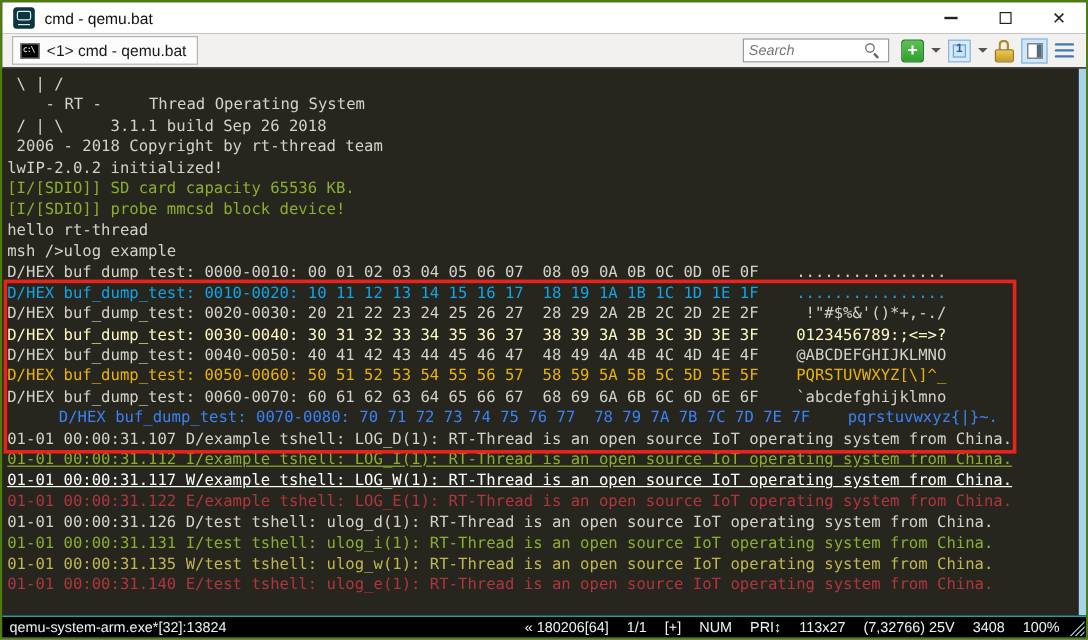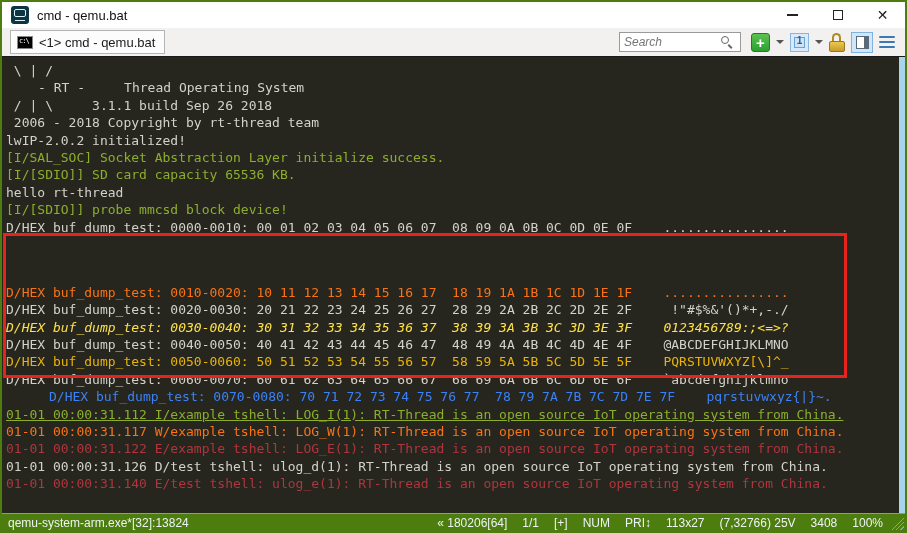--- a/index.html
+++ b/index.html
@@ -90,21 +90,21 @@
     font-size:13px; line-height:17.4px;
   }
   .cline { white-space:pre; height:17.4px; }
   .annotation-box {
     position:absolute; left:1px; top:176px; width:844px; height:145px;
     border:3px solid #e8231c; pointer-events:none;
   }
   .scrollbar { position:absolute; right:0; top:0; bottom:0; width:6px; background:#a7d6eb; }
   
   .statusbar {
-    height:18px; flex:0 0 auto; background:#4d7c0f; border-top:1px solid #2cc5b8;
+    height:18px; flex:0 0 auto; background:#000000; border-top:1px solid #2cc5b8;
     display:flex; align-items:center; font-size:12px; color:#eef3f4; position:relative;
   }
   .sb-left { margin-left:6px; white-space:nowrap; }
   .sb-right { margin-left:auto; display:flex; gap:15px; margin-right:22px; white-space:nowrap; }
   .resize-grip {
     position:absolute; right:1px; bottom:1px; width:14px; height:14px;
     background:repeating-linear-gradient(-45deg, transparent 0 2px, #7fa9b5 2px 3px);
     clip-path:polygon(100% 0, 100% 100%, 0 100%);
   }
 </style>
@@ -168,36 +168,39 @@
       </div>
     </div>
   </div>
 
   <div class="console">
     <div class="cline" style="color: rgb(210, 210, 202);"> \ | /</div>
     <div class="cline" style="color: rgb(210, 210, 202); margin-left: 32px;">- RT -     Thread Operating System</div>
     <div class="cline" style="color: rgb(210, 210, 202);"> / | \     3.1.1 build Sep 26 2018</div>
     <div class="cline" style="color: rgb(210, 210, 202);"> 2006 - 2018 Copyright by rt-thread team</div>
     <div class="cline" style="color: rgb(210, 210, 202);">lwIP-2.0.2 initialized!</div>
-    <div class="cline" style="color: rgb(140, 174, 44);">[I/SAL_SOC] Socket Abstraction Layer initialize success.</div>
     <div class="cline" style="color: rgb(140, 174, 44);">[I/[SDIO]] SD card capacity 65536 KB.</div>
+    <div class="cline" style="color: rgb(140, 174, 44);">[I/[SDIO]] probe mmcsd block device!</div>
     <div class="cline" style="color: rgb(210, 210, 202);">hello rt-thread</div>
-    <div class="cline" style="color: rgb(140, 174, 44);">[I/[SDIO]] probe mmcsd block device!</div>
+    <div class="cline" style="color: rgb(210, 210, 202);">msh /&gt;ulog example</div>
     <div class="cline" style="color: rgb(210, 210, 202);">D/HEX buf_dump_test: 0000-0010: 00 01 02 03 04 05 06 07  08 09 0A 0B 0C 0D 0E 0F    ................</div>
-    <div class="cline" style="color: #f97316; margin-top: 48px;">D/HEX buf_dump_test: 0010-0020: 10 11 12 13 14 15 16 17  18 19 1A 1B 1C 1D 1E 1F    ................</div>
+    <div class="cline" style="color: #0ea5e9;">D/HEX buf_dump_test: 0010-0020: 10 11 12 13 14 15 16 17  18 19 1A 1B 1C 1D 1E 1F    ................</div>
     <div class="cline" style="color: rgb(210, 210, 202);">D/HEX buf_dump_test: 0020-0030: 20 21 22 23 24 25 26 27  28 29 2A 2B 2C 2D 2E 2F     !"#$%&amp;'()*+,-./</div>
-    <div class="cline" style="color: #fde047; font-style: italic;">D/HEX buf_dump_test: 0030-0040: 30 31 32 33 34 35 36 37  38 39 3A 3B 3C 3D 3E 3F    0123456789:;&lt;=&gt;?</div>
+    <div class="cline" style="color: #fef9c3;">D/HEX buf_dump_test: 0030-0040: 30 31 32 33 34 35 36 37  38 39 3A 3B 3C 3D 3E 3F    0123456789:;&lt;=&gt;?</div>
     <div class="cline" style="color: rgb(210, 210, 202);">D/HEX buf_dump_test: 0040-0050: 40 41 42 43 44 45 46 47  48 49 4A 4B 4C 4D 4E 4F    @ABCDEFGHIJKLMNO</div>
     <div class="cline" style="color: #eab308;">D/HEX buf_dump_test: 0050-0060: 50 51 52 53 54 55 56 57  58 59 5A 5B 5C 5D 5E 5F    PQRSTUVWXYZ[\]^_</div>
     <div class="cline" style="color: rgb(210, 210, 202);">D/HEX buf_dump_test: 0060-0070: 60 61 62 63 64 65 66 67  68 69 6A 6B 6C 6D 6E 6F    `abcdefghijklmno</div>
     <div class="cline" style="color: #3b82f6; margin-left: 43px;">D/HEX buf_dump_test: 0070-0080: 70 71 72 73 74 75 76 77  78 79 7A 7B 7C 7D 7E 7F    pqrstuvwxyz{|}~.</div>
+    <div class="cline" style="color: rgb(210, 210, 202);">01-01 00:00:31.107 D/example tshell: LOG_D(1): RT-Thread is an open source IoT operating system from China.</div>
     <div class="cline" style="color: rgb(140, 174, 44); text-decoration: underline;">01-01 00:00:31.112 I/example tshell: LOG_I(1): RT-Thread is an open source IoT operating system from China.</div>
-    <div class="cline" style="color: #f97316;">01-01 00:00:31.117 W/example tshell: LOG_W(1): RT-Thread is an open source IoT operating system from China.</div>
+    <div class="cline" style="color: #ffffff; text-decoration: underline;">01-01 00:00:31.117 W/example tshell: LOG_W(1): RT-Thread is an open source IoT operating system from China.</div>
     <div class="cline" style="color: rgb(176, 53, 62);">01-01 00:00:31.122 E/example tshell: LOG_E(1): RT-Thread is an open source IoT operating system from China.</div>
     <div class="cline" style="color: rgb(210, 210, 202);">01-01 00:00:31.126 D/test tshell: ulog_d(1): RT-Thread is an open source IoT operating system from China.</div>
+    <div class="cline" style="color: rgb(140, 174, 44);">01-01 00:00:31.131 I/test tshell: ulog_i(1): RT-Thread is an open source IoT operating system from China.</div>
+    <div class="cline" style="color: rgb(192, 184, 78);">01-01 00:00:31.135 W/test tshell: ulog_w(1): RT-Thread is an open source IoT operating system from China.</div>
     <div class="cline" style="color: rgb(176, 53, 62);">01-01 00:00:31.140 E/test tshell: ulog_e(1): RT-Thread is an open source IoT operating system from China.</div>
     <div class="annotation-box"></div>
     <div class="scrollbar"></div>
   </div>
 
   <div class="statusbar">
     <span class="sb-left">qemu-system-arm.exe*[32]:13824</span>
     <div class="sb-right">
       <span>« 180206[64]</span>
       <span>1/1</span>

